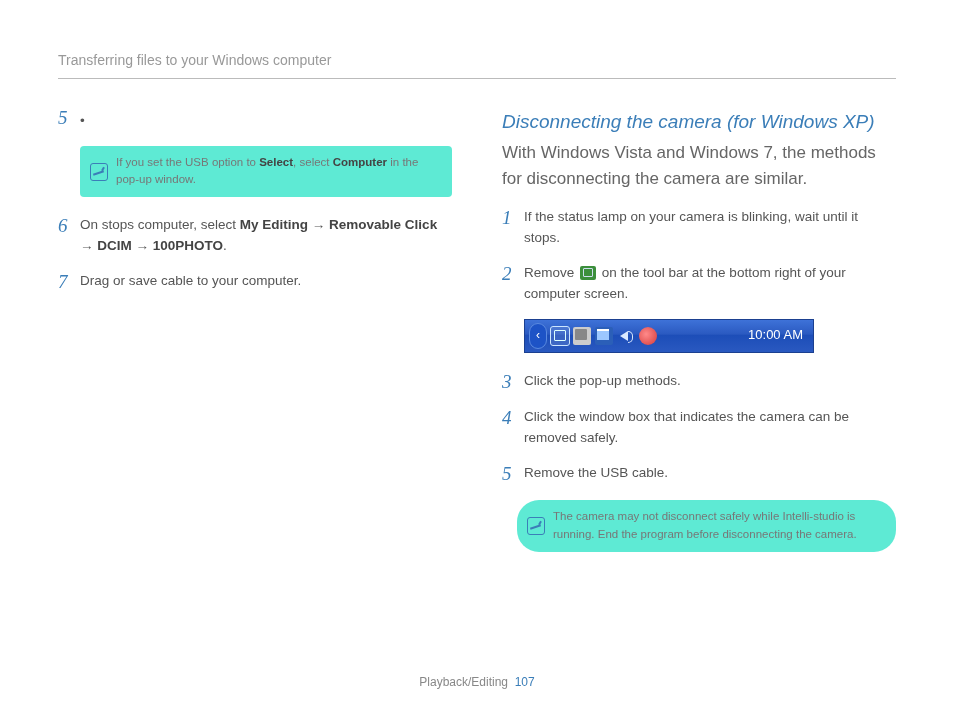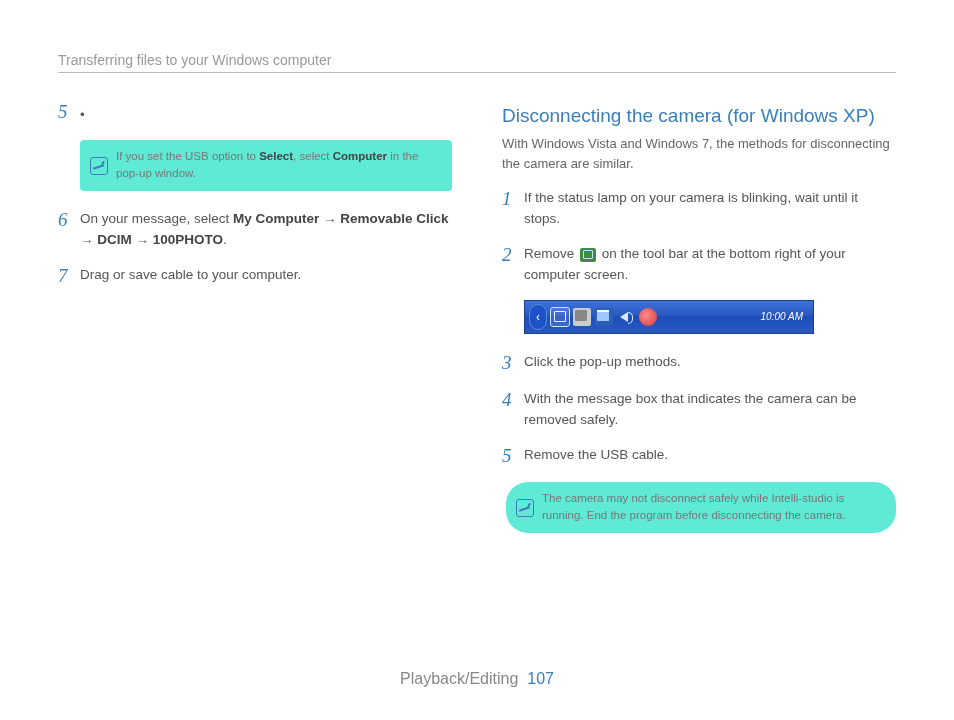--- a/index.html
+++ b/index.html
@@ -12,20 +12,21 @@
     position: relative;
     padding: 50px 58px 40px 58px;
     font-size: 13.5px;
     line-height: 1.55;
   }
   .header-line {
     color: #999;
     font-size: 14px;
     font-weight: 300;
     border-bottom: 1px solid #bbb;
+    padding-bottom: 6px;
     margin-bottom: 28px;
   }
   .columns {
     display: flex;
     gap: 50px;
   }
   .col {
     flex: 1;
     min-width: 0;
   }
@@ -59,21 +60,21 @@
     background: #5eead4;
     border-radius: 4px;
     padding: 8px 10px;
     margin: 10px 0 18px 22px;
     display: flex;
     align-items: center;
     font-size: 11.5px;
     color: #777;
   }
   .note-box-right {
-    margin-left: 4px;
+    margin-left: 15px;
     border-radius: 22px;
   }
   .note-icon {
     width: 18px;
     height: 18px;
     flex-shrink: 0;
     margin-right: 8px;
     border: 1.5px solid #3b7eb8;
     border-radius: 3px;
     position: relative;
@@ -93,32 +94,33 @@
     left: 11px; top: 3px;
     width: 2px; height: 4px;
     background: #3b7eb8;
     transform: rotate(30deg);
   }
   .section-title {
     color: #3b7eb8;
     font-size: 19px;
     font-weight: 400;
     margin-bottom: 4px;
+    font-style: italic;
   }
   .section-sub {
     color: #666;
-    font-size: 13px;
+    font-size: 17px;
     margin-bottom: 14px;
   }
   .footer {
     position: absolute;
     bottom: 28px;
     left: 0; right: 0;
     text-align: center;
-    font-size: 16px;
+    font-size: 12px;
     color: #888;
   }
   .footer .pg { color: #3b7eb8; }
   .b { font-weight: bold; color: #444; }
   .tray-icon-inline {
     display: inline-block;
     width: 16px; height: 14px;
     background: #3c8f3c;
     border-radius: 2px;
     vertical-align: middle;
@@ -169,24 +171,23 @@
   .tb-gray::after{content:"";position:absolute;left:2px;top:2px;width:12px;height:11px;background:#888;border-radius:1px;}
   .tb-monitor { background:#2b5fb8; }
   .tb-monitor::after{content:"";position:absolute;left:2px;top:2px;width:12px;height:9px;background:#9cc7ff;border-top:2px solid #fff;}
   .tb-vol     { background:transparent; }
   .tb-vol::before{content:"";position:absolute;left:3px;top:4px;width:0;height:0;border-top:5px solid transparent;border-bottom:5px solid transparent;border-right:8px solid #d9e8ff;}
   .tb-vol::after{content:"";position:absolute;left:11px;top:4px;width:4px;height:10px;border:1.5px solid #d9e8ff;border-left:none;border-radius:0 6px 6px 0;}
   .tb-red     { background:radial-gradient(circle at 40% 40%, #ff8a8a, #d43a3a); border-radius:50%; }
   .tb-clock {
     margin-left: auto;
     color: #fff;
-    font-size: 10px;
+    font-size: 13px;
     padding: 0 10px;
     font-family: Tahoma, Arial, sans-serif;
-    font-style: italic;
   }
 </style>
 </head>
 <body>
 
 <div class="header-line">Transferring files to your Windows computer</div>
 
 <div class="columns">
 
   <div class="col">
@@ -203,21 +204,21 @@
     <div class="note-box">
       <div class="note-icon"></div>
       <div>
         <span>If you set the USB option to </span><span class="b">Select</span><span>, select </span><span class="b">Computer</span><span> in the pop-up window.</span>
       </div>
     </div>
 
     <div class="step">
       <div class="step-num">6</div>
       <div class="step-body">
-        <span>On your message, select </span><span class="b">My Computer</span><span> → </span><span class="b">Removable Click</span><span> → </span><span class="b">DCIM</span><span> → </span><span class="b">100PHOTO</span><span>.</span>
+        <span>On stops computer, select </span><span class="b">My Editing</span><span> → </span><span class="b">Removable Click</span><span> → </span><span class="b">DCIM</span><span> → </span><span class="b">100PHOTO</span><span>.</span>
       </div>
     </div>
 
     <div class="step">
       <div class="step-num">7</div>
       <div class="step-body">Drag or save cable to your computer.</div>
     </div>
 
   </div>
 
@@ -248,21 +249,21 @@
       <div class="tb-clock">10:00 AM</div>
     </div>
 
     <div class="step">
       <div class="step-num">3</div>
       <div class="step-body">Click the pop-up methods.</div>
     </div>
 
     <div class="step">
       <div class="step-num">4</div>
-      <div class="step-body">With the message box that indicates the camera can be removed safely.</div>
+      <div class="step-body">Click the window box that indicates the camera can be removed safely.</div>
     </div>
 
     <div class="step">
       <div class="step-num">5</div>
       <div class="step-body">Remove the USB cable.</div>
     </div>
 
     <div class="note-box note-box-right">
       <div class="note-icon"></div>
       <div>The camera may not disconnect safely while Intelli-studio is running. End the program before disconnecting the camera.</div>

